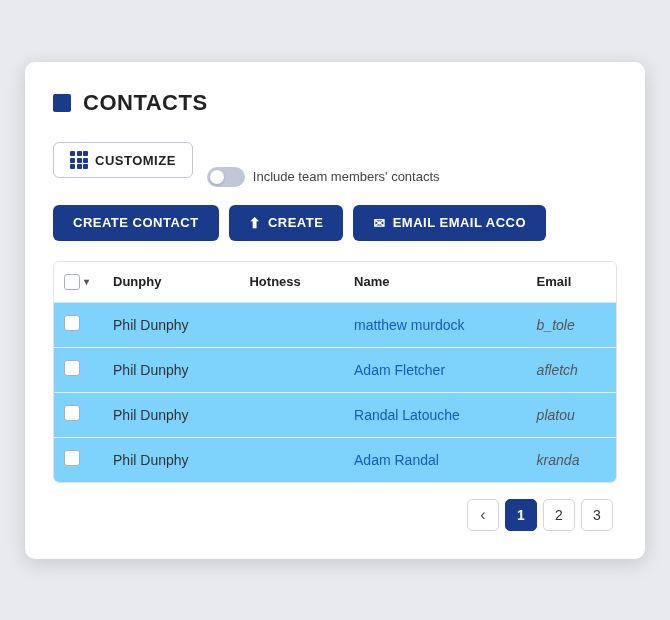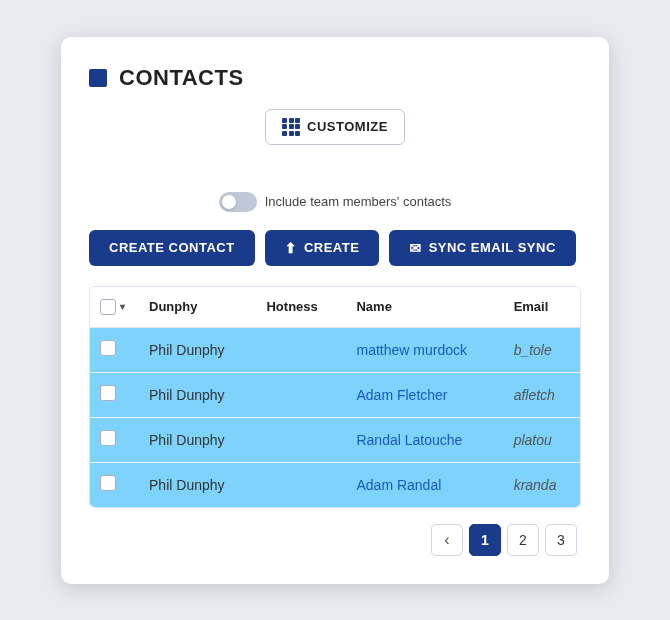--- a/index.html
+++ b/index.html
@@ -9,21 +9,21 @@
       display: flex;
       justify-content: center;
       align-items: center;
       min-height: 620px;
       width: 670px;
     }
     .card {
       background: #fff;
       border-radius: 10px;
       box-shadow: 0 4px 20px rgba(0,0,0,0.15);
-      width: 548px;
+      width: 620px;
       padding: 28px 28px 28px 28px;
       overflow: hidden;
     }
     .page-header {
       display: flex;
       align-items: center;
       gap: 12px;
       margin-bottom: 18px;
     }
     .header-icon {
@@ -37,21 +37,20 @@
       font-size: 22px;
       font-weight: 700;
       color: #222;
       letter-spacing: 0.5px;
     }
     .toolbar-row {
       display: flex;
       align-items: center;
       gap: 14px;
       margin-bottom: 18px;
-      flex-direction: column;
     }
     .customize-btn {
       display: flex;
       align-items: center;
       gap: 7px;
       border: 1.5px solid #c0c8d8;
       border-radius: 6px;
       padding: 8px 16px;
       background: #fff;
       cursor: pointer;
@@ -258,21 +257,21 @@
   <div class="action-row">
     <button class="btn-primary">
       <span>CREATE CONTACT</span>
     </button>
     <button class="btn-primary">
       <span class="btn-icon">⬆</span>
       <span>CREATE</span>
     </button>
     <button class="btn-primary">
       <span class="btn-icon">✉</span>
-      <span>SYNC EMAIL SYNC</span>
+      <span>EMAIL EMAIL ACCO</span>
     </button>
   </div>
 
   <div class="table-wrap">
     <table>
       <thead>
         <tr>
           <th class="check-col">
             <div class="check-header-wrap">
               <span class="checkbox"></span>

